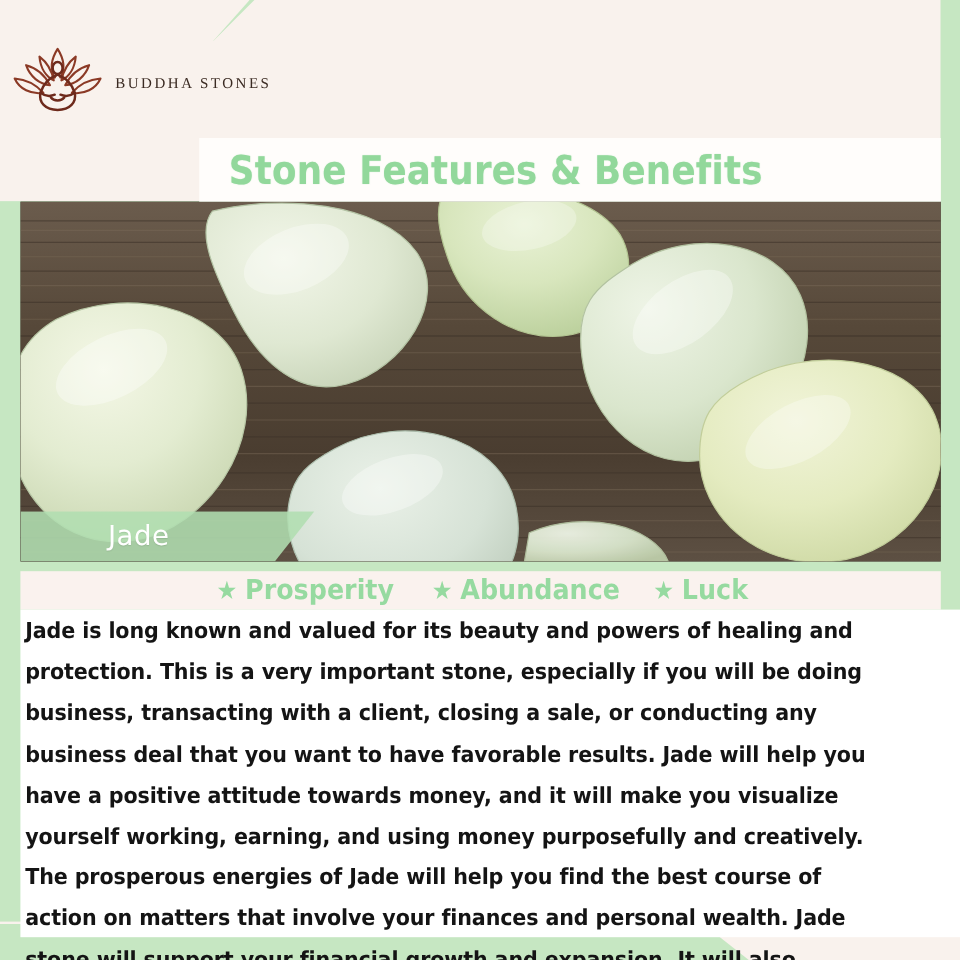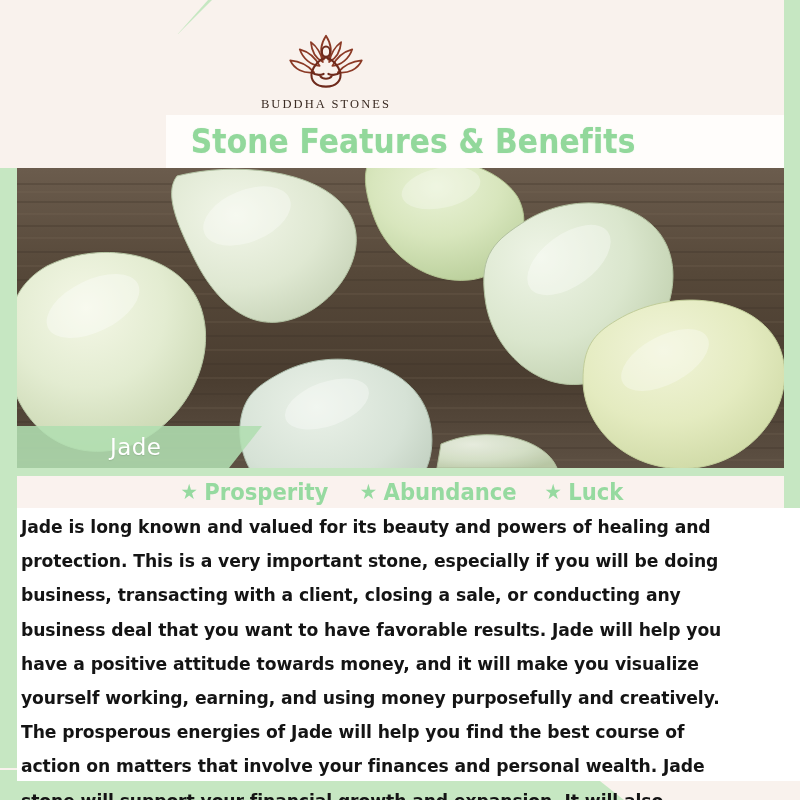--- a/index.html
+++ b/index.html
@@ -35,21 +35,21 @@
   .cream-top-left{
     position:absolute;left:0;top:0;width:215px;height:36px;
     background:#f9f2ed;
     -webkit-clip-path:polygon(0 0, 208px 0, 176px 36px, 0 36px);
     clip-path:polygon(0 0, 208px 0, 176px 36px, 0 36px);
   }
 
   
   .logo-wrap{
     position:absolute;left:0;top:22px;width:652px;height:90px;
-    display:flex;flex-direction:column;align-items:center;justify-content:flex-end;
+    display:flex;flex-direction:row;align-items:center;justify-content:flex-start;
     z-index:6;
   }
   .logo-mark{width:96px;height:62px;display:block;}
   .logo-word{
     margin-top:4px;
     font-family:"Liberation Serif",serif;
     font-size:12.5px;letter-spacing:2.1px;color:#3a2a22;
     font-weight:400;white-space:nowrap;
   }
 
@@ -88,21 +88,20 @@
     -webkit-clip-path:polygon(0 0, 100% 0, 212px 100%, 0 100%);
     clip-path:polygon(0 0, 100% 0, 212px 100%, 0 100%);
     z-index:5;
     display:flex;align-items:center;
   }
   .jade-text{
     color:#ffffff;font-size:23px;font-weight:400;
     font-family:"DejaVu Sans",sans-serif;
     padding-left:73px;letter-spacing:.4px;
     text-shadow:0 1px 1px rgba(0,0,0,.10);
-    margin-left:20px;
   }
 
   
   .benefits{
     position:absolute;left:17px;top:476px;width:767px;height:32px;
     display:flex;align-items:center;justify-content:center;gap:18px;
     z-index:6;
     background:#faf2ee;
   }
   .benefit{

